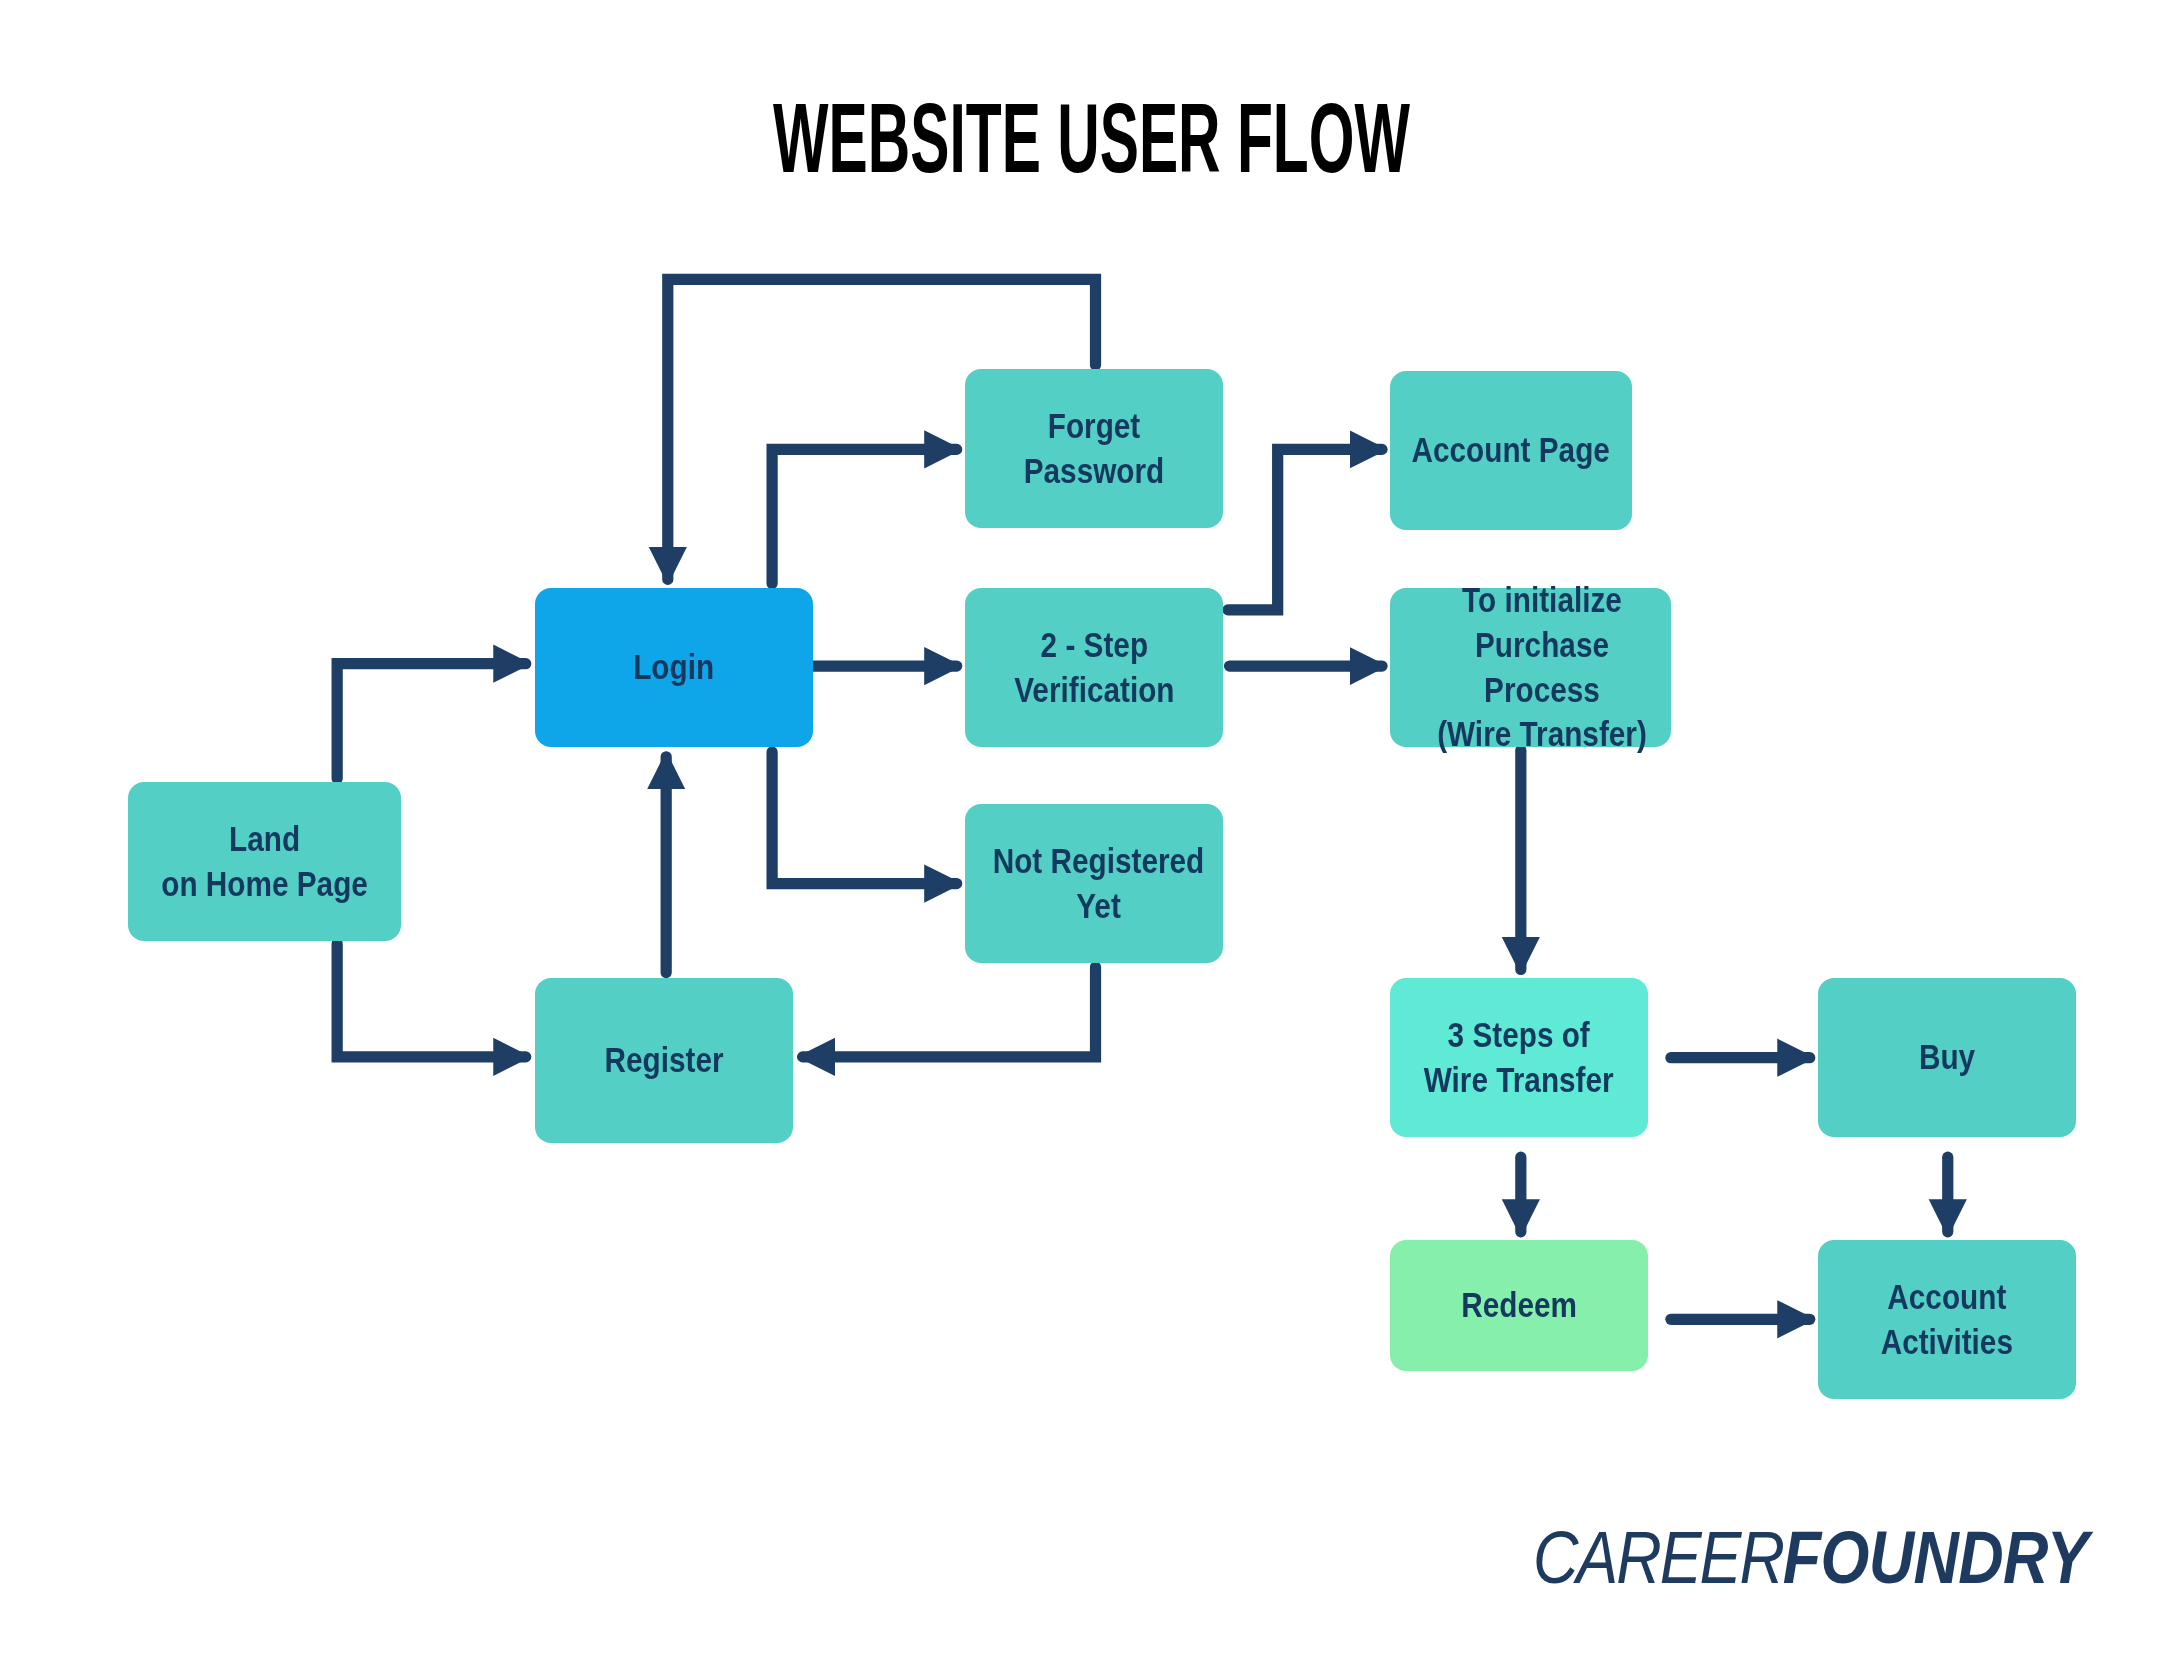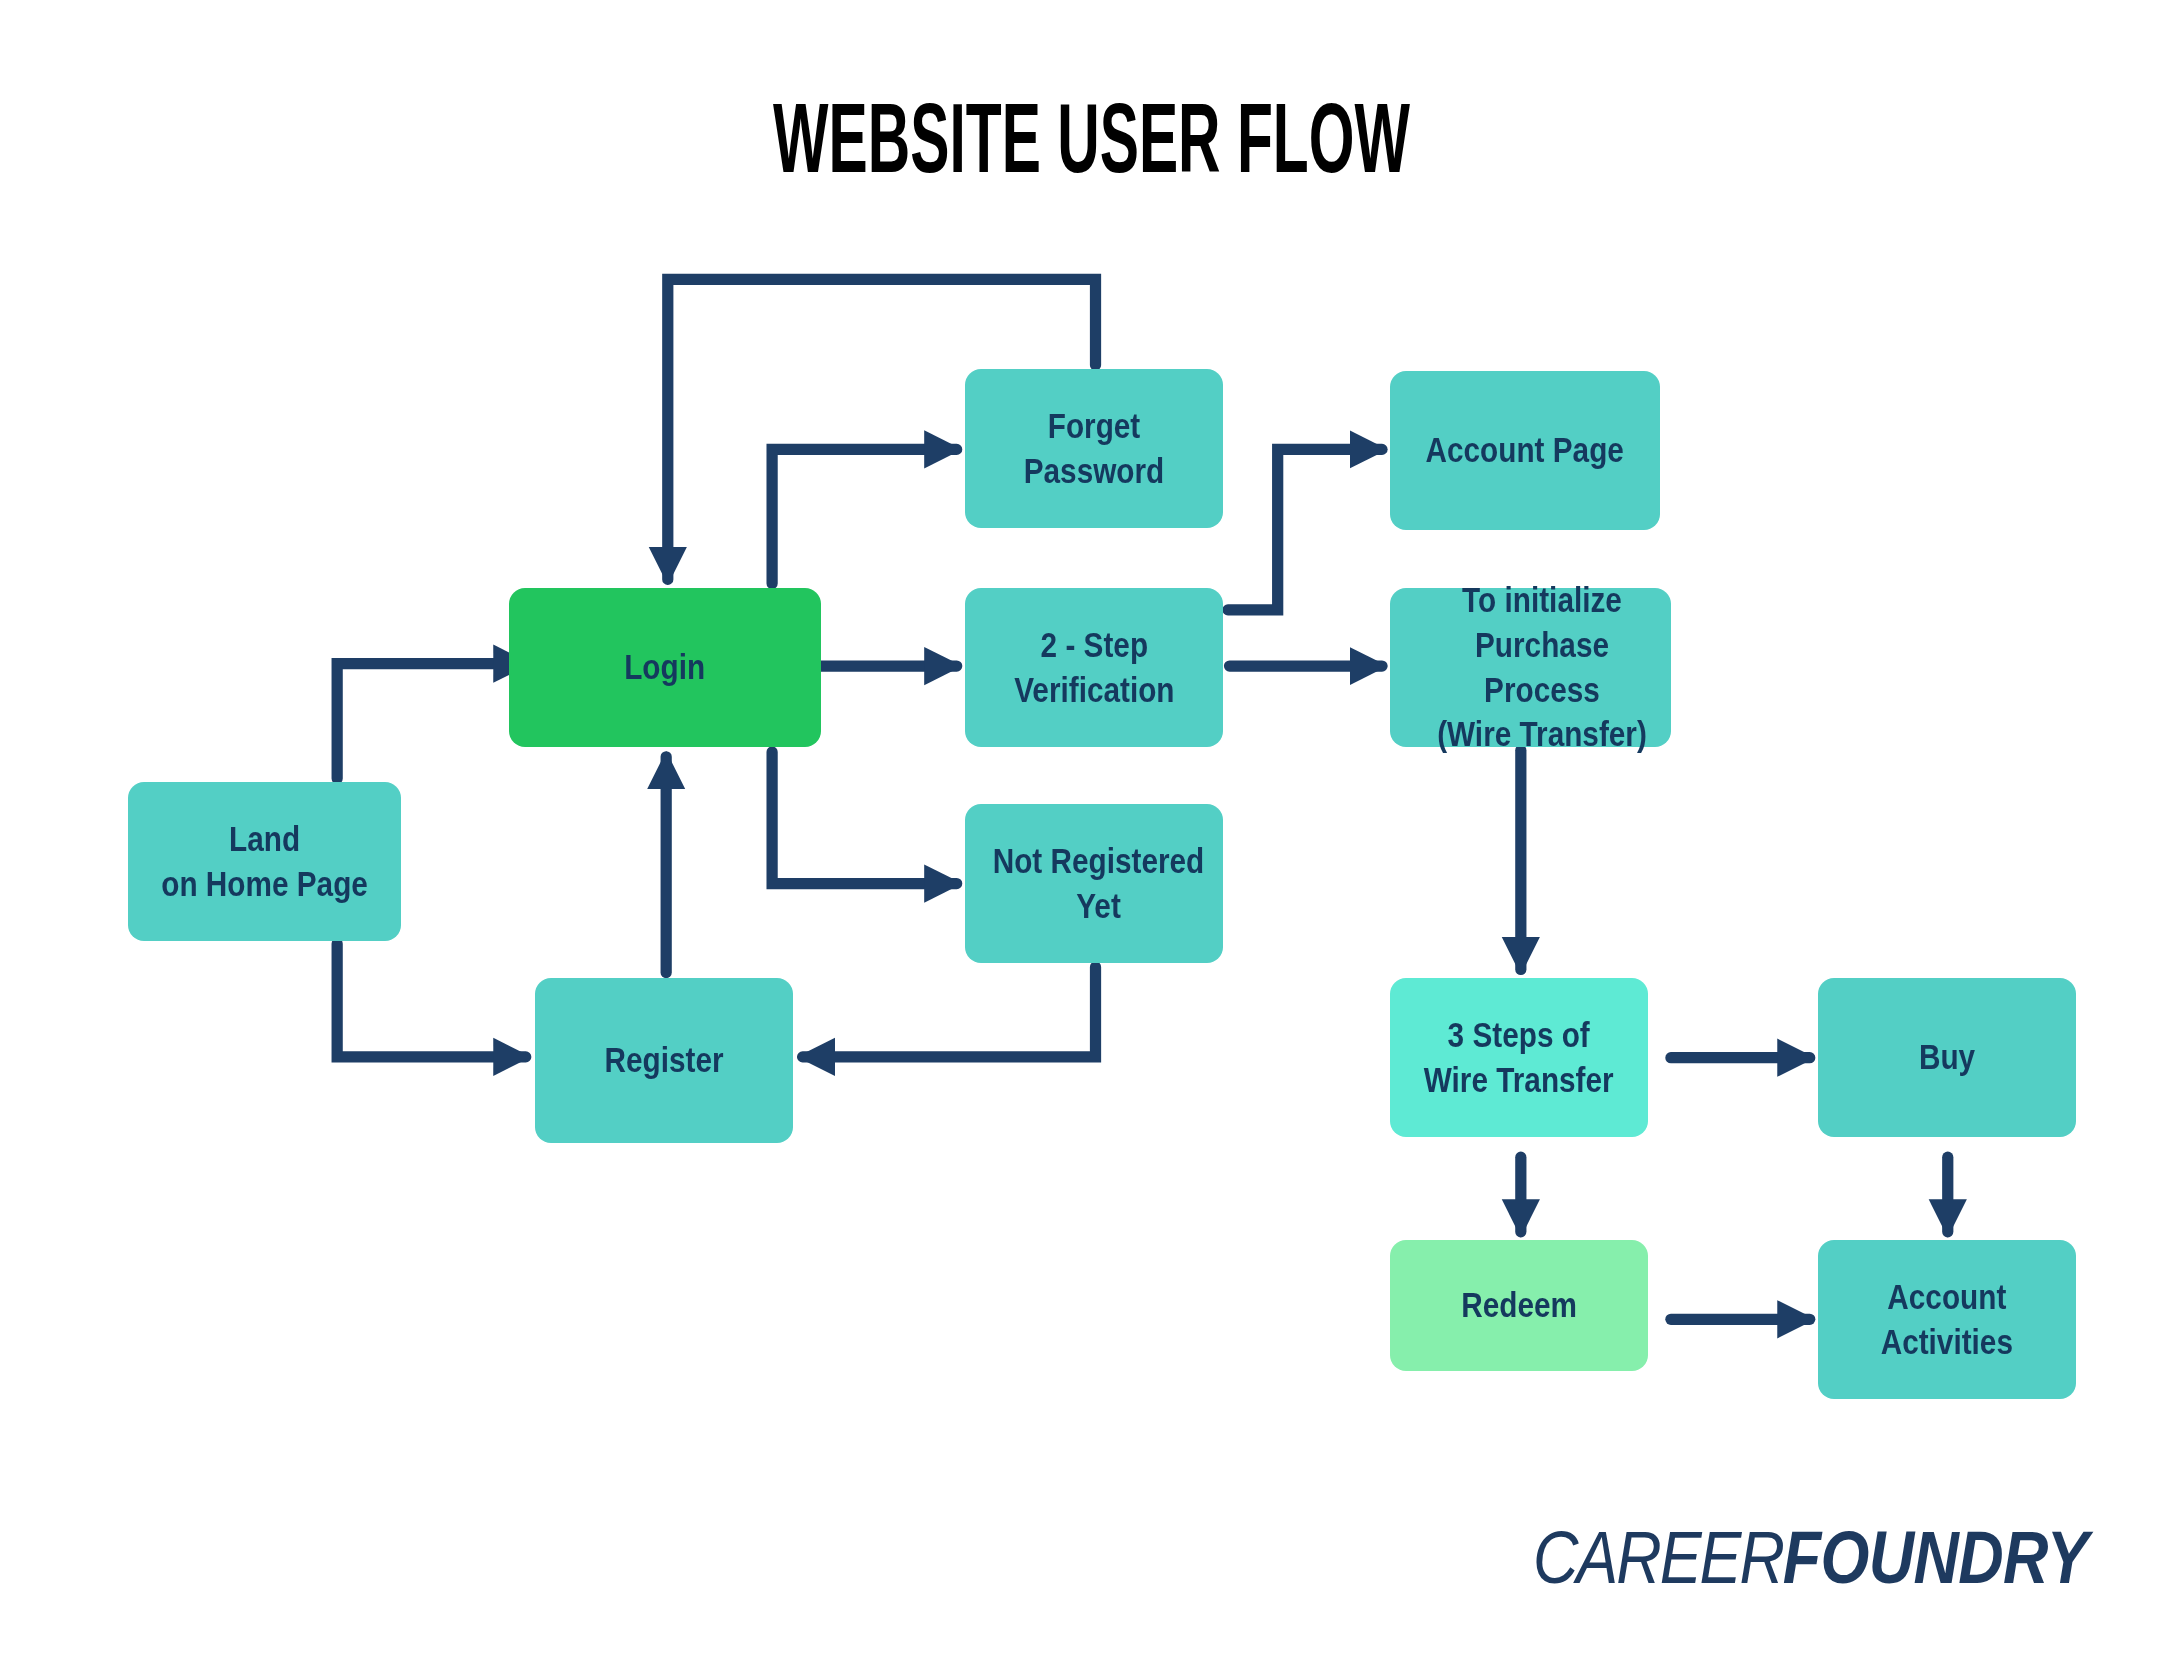--- a/index.html
+++ b/index.html
@@ -56,38 +56,38 @@
       <polyline points="2082,1318 2255,1318" fill="none" stroke="#1e3e66" stroke-width="14" stroke-linecap="round" stroke-linejoin="miter" marker-end="url(#arrow)"></polyline>
       <polyline points="1895,1442 1895,1535" fill="none" stroke="#1e3e66" stroke-width="14" stroke-linecap="round" stroke-linejoin="miter" marker-end="url(#arrow)"></polyline>
       <polyline points="2427,1442 2427,1535" fill="none" stroke="#1e3e66" stroke-width="14" stroke-linecap="round" stroke-linejoin="miter" marker-end="url(#arrow)"></polyline>
       <polyline points="2082,1644 2255,1644" fill="none" stroke="#1e3e66" stroke-width="14" stroke-linecap="round" stroke-linejoin="miter" marker-end="url(#arrow)"></polyline>
     </svg>
   <div id="nodes">
       <div class="node" style="left: 128px; top: 782px; width: 273px; height: 159px; background: rgb(83, 207, 197); text-align: center;">
         <div class="label" style="color: rgb(21, 57, 94);">Land
 on Home Page</div>
       </div>
-      <div class="node" style="left: 509px; top: 588px; width: 312px; height: 159px; background: #22c55e;">
+      <div class="node" style="left: 535px; top: 588px; width: 278px; height: 159px; background: #0ea5e9;">
         <div class="label" style="color: rgb(21, 57, 94);">Login</div>
       </div>
       <div class="node" style="left: 535px; top: 978px; width: 258px; height: 165px; background: rgb(83, 207, 197);">
         <div class="label" style="color: rgb(21, 57, 94);">Register</div>
       </div>
       <div class="node" style="left: 965px; top: 369px; width: 258px; height: 159px; background: rgb(83, 207, 197);">
         <div class="label" style="color: rgb(21, 57, 94);">Forget Password</div>
       </div>
       <div class="node" style="left: 965px; top: 588px; width: 258px; height: 159px; background: rgb(83, 207, 197);">
         <div class="label" style="color: rgb(21, 57, 94);">2 - Step
 Verification</div>
       </div>
       <div class="node" style="left: 965px; top: 804px; width: 258px; height: 159px; background: rgb(83, 207, 197); justify-content: flex-end;">
         <div class="label" style="color: rgb(21, 57, 94);">Not Registered
 Yet</div>
       </div>
-      <div class="node" style="left: 1390px; top: 371px; width: 270px; height: 159px; background: rgb(83, 207, 197);">
+      <div class="node" style="left: 1390px; top: 371px; width: 242px; height: 159px; background: rgb(83, 207, 197);">
         <div class="label" style="color: rgb(21, 57, 94);">Account Page</div>
       </div>
       <div class="node" style="left: 1390px; top: 588px; width: 258px; height: 159px; background: rgb(83, 207, 197); padding-left: 23px;">
         <div class="label" style="color: rgb(21, 57, 94);">To initialize
 Purchase Process
 (Wire Transfer)</div>
       </div>
       <div class="node" style="left: 1390px; top: 978px; width: 258px; height: 159px; background: #5eead4;">
         <div class="label" style="color: rgb(21, 57, 94);">3 Steps of
 Wire Transfer</div>

